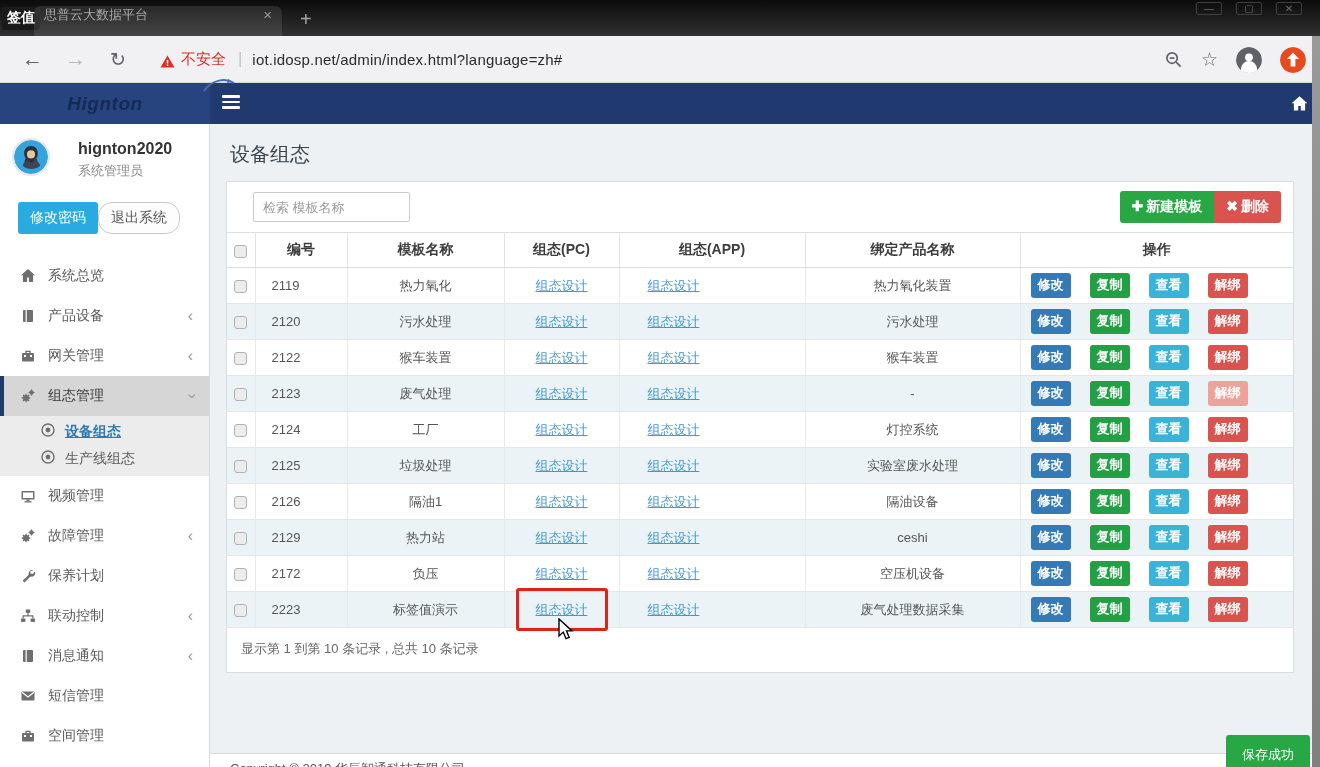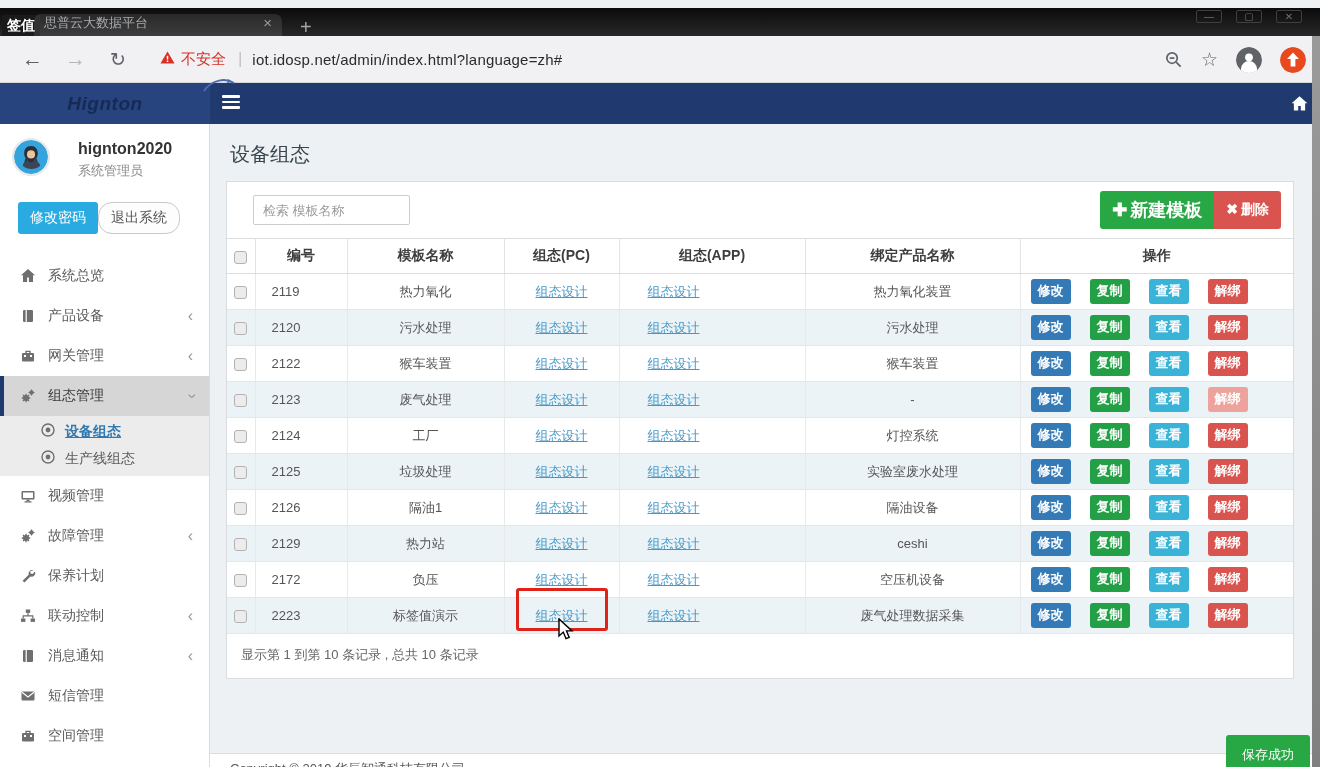--- a/index.html
+++ b/index.html
@@ -1,38 +1,38 @@
 <!DOCTYPE html>
 <html><head>
 <meta charset="utf-8">
 <style>
   * { margin:0; padding:0; box-sizing:border-box; }
   html,body { width:1320px; height:767px; overflow:hidden; background:#000;
     font-family:"Liberation Sans","DejaVu Sans",sans-serif; }
   .stage { position:relative; width:1320px; height:767px; overflow:hidden; background:#edf1f4; }
 
   
-  .titlebar { position:absolute; left:0; top:8px; width:1320px; height:46px;
+  .titlebar { position:absolute; left:0; top:0; width:1320px; height:46px;
     background:linear-gradient(#0b0b0b,#2e2e2e 75%,#4a4a4a); border-bottom:1px solid #555;padding-left:30px; }
   .overlay-label { position:absolute; left:2px; top:7px; color:#fff; font-size:14px; font-weight:bold;
     background:#1a1a1a; padding:2px 5px 3px; border-radius:0 0 4px 0; }
   .tab { position:absolute; left:34px; top:6px; width:248px; height:30px; border-radius:7px 7px 0 0;
     background:rgba(255,255,255,0.10); display:flex; align-items:flex-start; padding:0 10px; }
   .tab-title { color:#a8abaf; font-size:13px; flex:1; white-space:nowrap; overflow:hidden; }
   .tab-close { color:#9a9a9a; font-size:15px; margin-left:8px; cursor:default; }
   .new-tab { position:absolute; left:300px; top:9px; color:#a5a5a5; font-size:20px; line-height:20px; }
   .win-controls { position:absolute; right:18px; top:2px; display:flex; gap:14px; color:#6f6f6f; font-size:10px; }
   .win-controls span { width:26px; text-align:center; border:1px solid #3f3f3f; border-radius:2px; padding:0 2px; }
 
   .urlbar { position:absolute; left:0; top:36px; width:1320px; height:47px; background:#f1f1f3;
     display:flex; align-items:center; border-bottom:1px solid #d7d7d7; }
   .nav-ic { font-size:21px; color:#5f6368; margin-left:22px; }
   .nav-ic.fwd { color:#b4b7bb; }
   .nav-ic.reload { font-size:19px; margin-left:24px; }
-  .warn-group { display:flex; align-items:flex-start; margin-left:34px; gap:6px; }
+  .warn-group { display:flex; align-items:flex-end; margin-left:34px; gap:6px; }
   .warn-text { color:#d93025; font-size:15px; }
   .url-sep { color:#c3c3c3; font-size:17px; margin:0 10px 0 12px; }
   .url-text { color:#2b2b2e; font-size:15px; letter-spacing:.2px; }
   .url-right { position:absolute; right:14px; top:0; height:47px; display:flex; align-items:center; gap:18px; }
   .star { font-size:19px; color:#5f6368; }
   .circle-ic { width:26px; height:26px; border-radius:50%; overflow:hidden; display:block; }
 
   
   .navbar { position:absolute; left:0; top:83px; width:1320px; height:41px; background:#20396e; }
   .logo-area { position:absolute; left:0; top:0; width:210px; height:41px; background:#27447f;
@@ -70,21 +70,21 @@
 
   
   .content { position:absolute; left:210px; top:124px; width:1102px; height:643px; padding:0 18px 0 16px; }
   .page-title { font-size:20px; color:#39464e; margin:17px 0 13px 4px; font-weight:normal; }
   .panel { background:#fff; border:1px solid #d9dde1; }
   .toolbar { padding:9px 12px; display:flex; align-items:center; }
   .search-input { width:157px; height:30px; border:1px solid #ccc; border-radius:2px; padding:0 9px;
     font-size:13px; color:#555; background:#fff;margin-left:14px; }
   .search-input::placeholder { color:#9a9a9a; }
   .toolbar-right { margin-left:auto; display:flex; }
-  .btn-new { background:#28a745; color:#fff; border:none; border-radius:3px 0 0 3px; font-size:18px;
+  .btn-new { background:#28a745; color:#fff; border:none; border-radius:3px 0 0 3px; font-size:14px;
     font-weight:bold; padding:7px 12px; }
   .btn-del { background:#d9534f; color:#fff; border:none; border-radius:0 3px 3px 0; font-size:14px;
     font-weight:bold; padding:7px 12px; }
   .btn-new .pl, .btn-del .pl { margin-right:3px; font-weight:bold; }
 
   table.grid { width:100%; border-collapse:collapse; table-layout:fixed; }
   .grid th { height:35px; font-size:14px; color:#3d3d3d; border:1px solid #ddd; border-left:none; border-right:1px solid #e3e3e3; background:#fff; }
   .grid th:last-child, .grid td:last-child { border-right:none; }
   .grid td { height:36px; font-size:13px; color:#555; text-align:center; border-bottom:1px solid #e6e6e6;
     border-right:1px solid #e9e9e9; }

